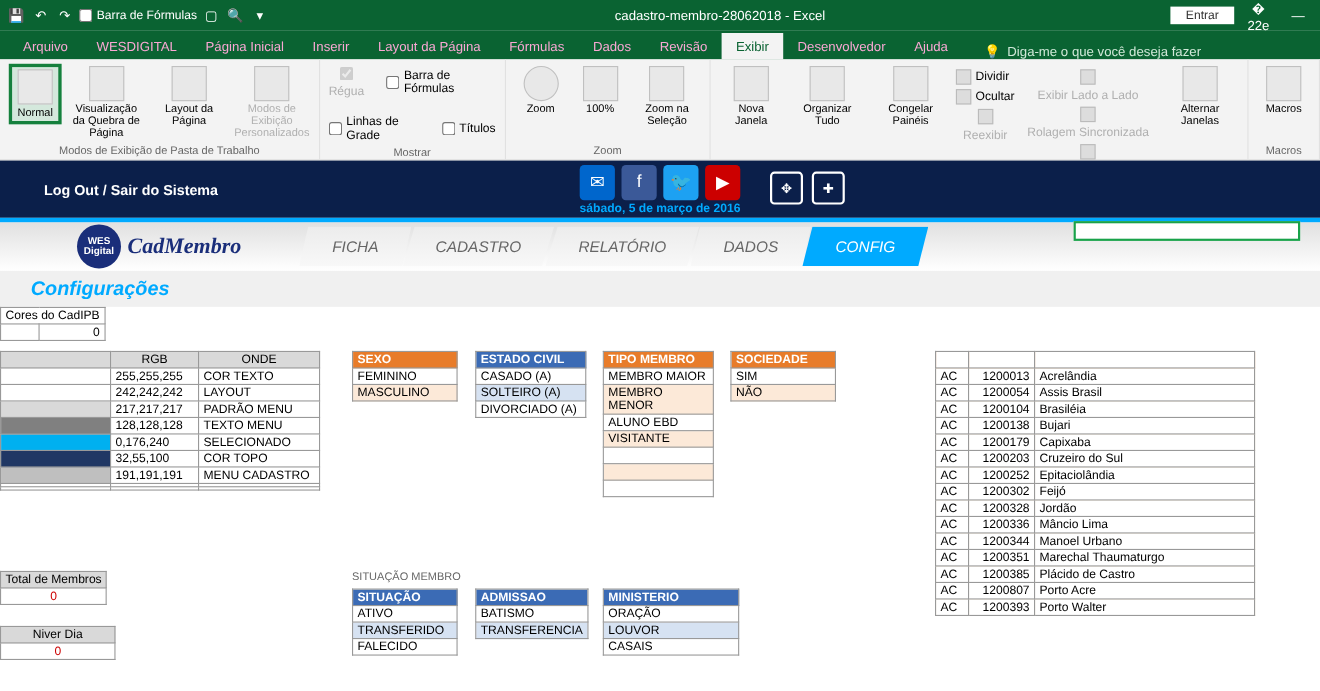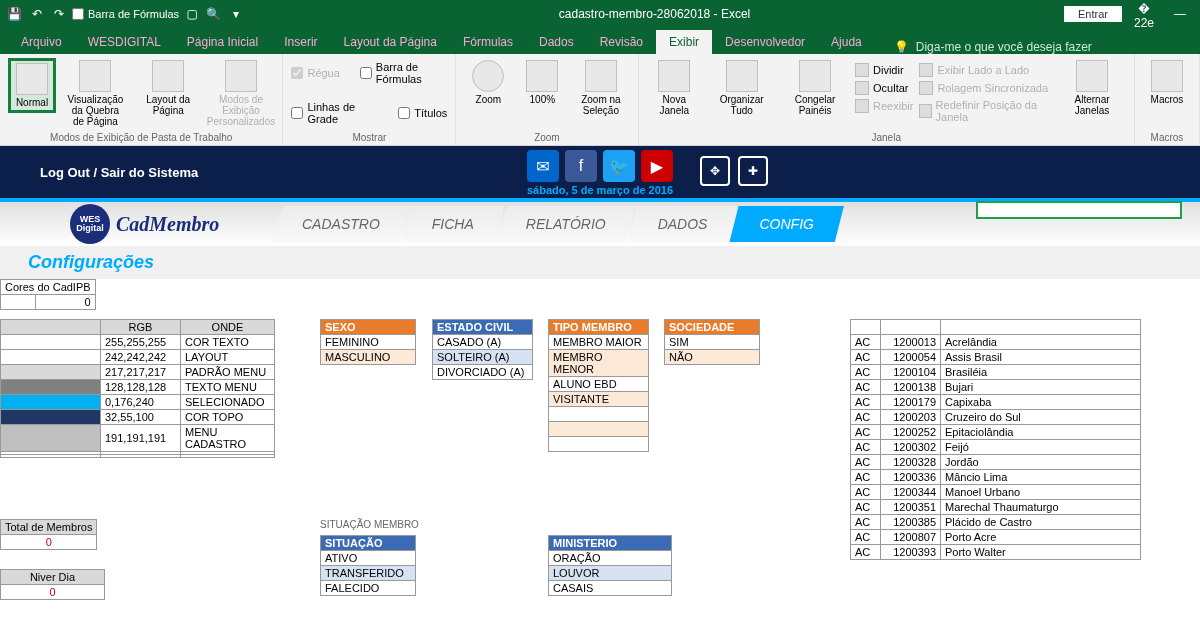--- a/index.html
+++ b/index.html
@@ -19,21 +19,21 @@
 .ribbon-tabs .tell-me { flex:1; display:flex; align-items:center; gap:6px; color:#d0e8d8; padding-left:20px; font-size:12px;}
 
 .ribbon-body { background: #f3f3f3; height: 92px; display: flex; border-bottom: 1px solid #d4d4d4; }
 .ribbon-group { border-right: 1px solid #e1e1e1; padding: 4px 8px 2px; display: flex; flex-direction: column; }
 .ribbon-group-content { flex: 1; display: flex; gap: 6px; align-items: flex-start; }
 .ribbon-group-label { text-align: center; font-size: 10px; color: #666; padding-top: 2px; }
 .big-btn { display: flex; flex-direction: column; align-items: center; gap: 2px; padding: 2px 4px; cursor: pointer; min-width: 48px; }
 .big-btn.active { background: #d4e8dc; border: 3px solid #15803d; }
 .big-btn .icon-lg { width: 32px; height: 32px; background: #e8e8e8; border: 1px solid #c0c0c0; }
 .big-btn .lbl { font-size: 10px; text-align: center; line-height: 11px; max-width: 70px; }
-.disabled { color: #b0b0b0; }
+.disabled { color: #b0b0b0; flex-direction: column; }
 .chk-row { display: flex; align-items: center; gap: 4px; font-size: 11px; padding: 3px 0; }
 .chk-row input { width: 12px; height: 12px; }
 .small-row { display: flex; align-items: center; gap: 4px; font-size: 11px; padding: 1px 0; }
 .small-icon { width: 14px; height: 14px; background: #ddd; border: 1px solid #bbb; }
 
 .app-header { background: #0b1f4a; height: 52px; display: flex; align-items: center; color: #fff; padding: 0 40px; position: relative; }
 .app-header .logout { font-size: 13px; font-weight: bold; }
 .social-icons { position: absolute; left: 50%; transform: translateX(-50%); top: 4px; display: flex; gap: 6px; }
 .social-icon { width: 32px; height: 32px; background: #1da1f2; border-radius: 4px; display:flex; align-items:center; justify-content:center; color:#fff; font-size:16px; }
 .app-date { position: absolute; left: 50%; transform: translateX(-50%); bottom: 2px; color: #00aaff; font-size: 11px; font-weight: bold; }
@@ -248,22 +248,22 @@
   </div>
 </div>
 
 <div class="app-tabs-wrap" style="position:relative;">
   <div class="logo-area">
     <div class="logo-circle">
         <span><span>WES</span><br><span>Digital</span></span>
       </div>
     <div class="logo-text">CadMembro</div>
   </div>
+  <div class="app-tab">FICHA</div>
   <div class="app-tab">CADASTRO</div>
-  <div class="app-tab">FICHA</div>
   <div class="app-tab">RELATÓRIO</div>
   <div class="app-tab">DADOS</div>
   <div class="app-tab active">CONFIG</div>
   <div class="formula-dropdown"></div>
 </div>
 
 <div class="section-title">Configurações</div>
 
 <div class="content">
 
@@ -276,21 +276,21 @@
           <td></td>
           <td style="text-align:right">0</td>
         </tr>
   </tbody>
     </table>
   <table class="tbl" style="position:absolute; left:0; top:40px;">
     <tbody>
         <tr>
           <th style="width:100px"></th>
           <th style="width:80px">RGB</th>
-          <th style="width:94px">ONDE</th>
+          <th style="width:110px">ONDE</th>
         </tr>
     </tbody>
       <tbody id="rgb-rows">
         <tr>
           <td style="background:#fff"></td>
           <td>255,255,255</td>
           <td>COR TEXTO</td>
         </tr>
         <tr>
           <td style="background:#fff"></td>
@@ -445,20 +445,35 @@
             <td class="hdr-blue" style="width:95px">SITUAÇÃO</td>
           </tr>
           <tr>
             <td class="">ATIVO</td>
           </tr>
           <tr>
             <td class="alt-blue">TRANSFERIDO</td>
           </tr>
           <tr>
             <td class="">FALECIDO</td>
+          </tr>
+        </tbody>
+      </table>
+    </div>
+  <div id="list-adm" style="position:absolute; left:432px; top:256px;">
+      <table class="tbl">
+        <tbody>
+          <tr>
+            <td class="hdr-blue" style="width:100px">ADMISSAO</td>
+          </tr>
+          <tr>
+            <td class="">BATISMO</td>
+          </tr>
+          <tr>
+            <td class="alt-blue">TRANSFERENCIA</td>
           </tr>
         </tbody>
       </table>
     </div>
   <div id="list-min" style="position:absolute; left:548px; top:256px;">
       <table class="tbl">
         <tbody>
           <tr>
             <td class="hdr-blue" style="width:123px">MINISTERIO</td>
           </tr>

